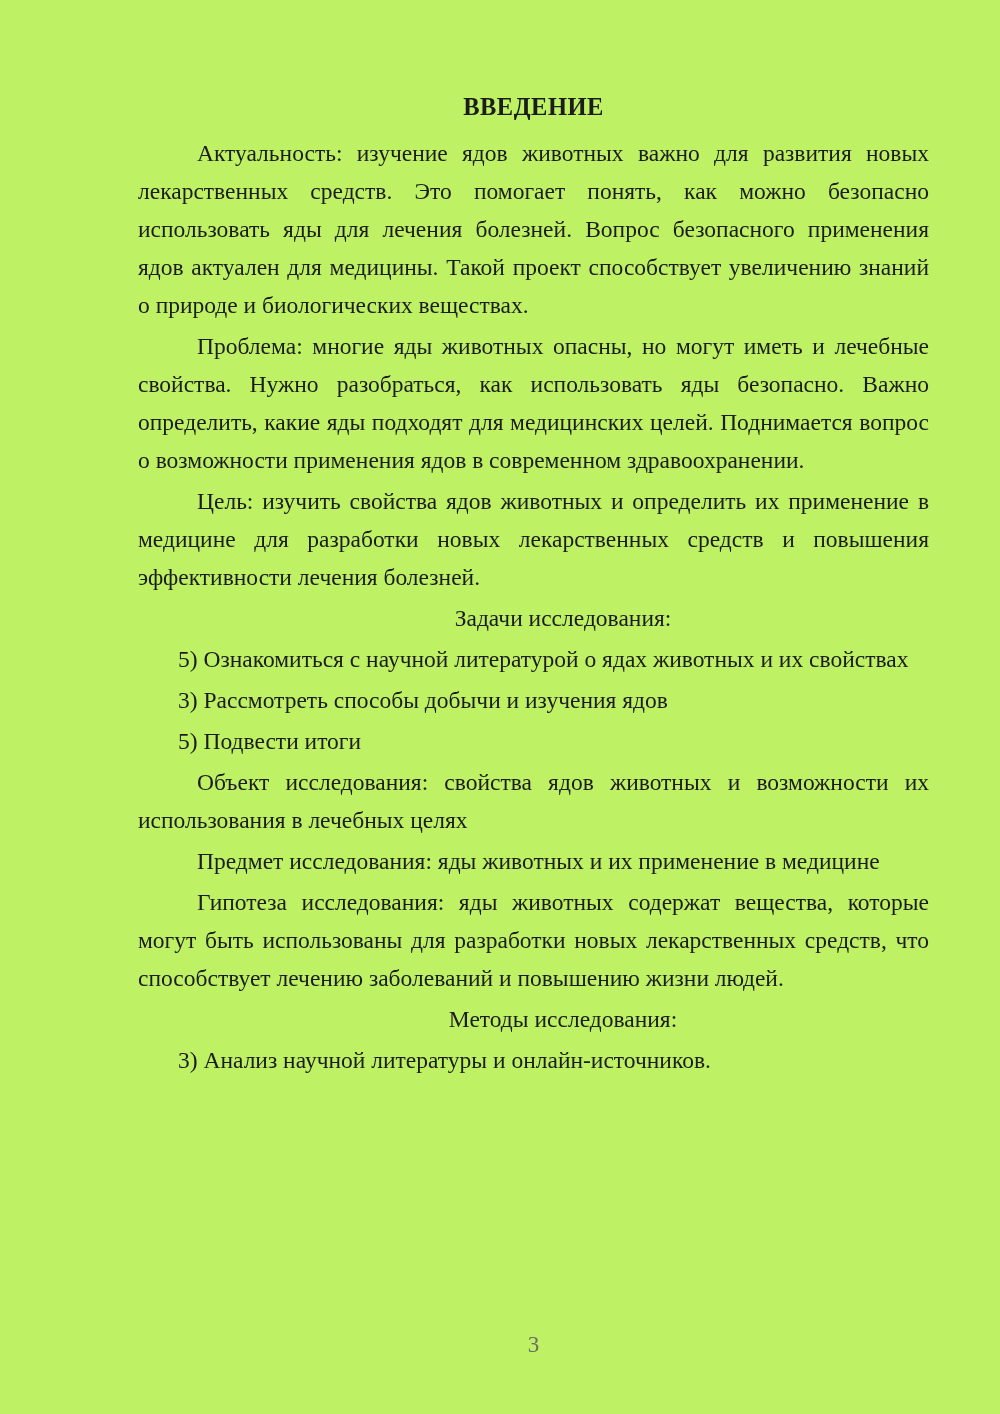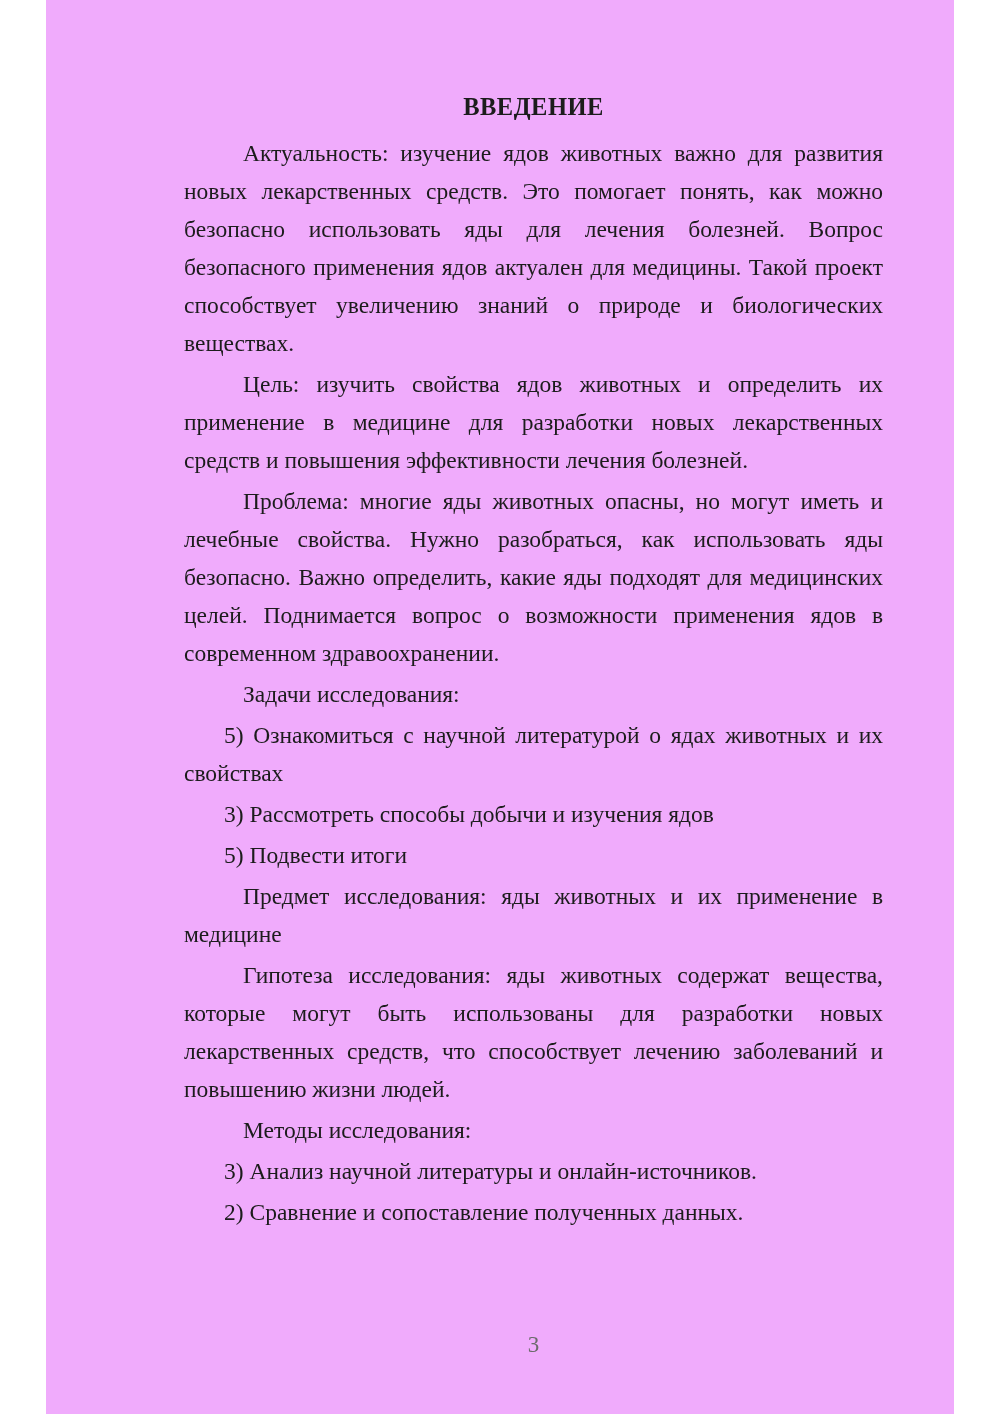--- a/index.html
+++ b/index.html
@@ -3,24 +3,24 @@
 <meta charset="utf-8">
 <title>ВВЕДЕНИЕ — стр. 3</title>
 <style>
   html, body {
     margin: 0;
     padding: 0;
     background: #ffffff;
   }
   .page {
     position: relative;
-    width: 908px;
+    width: 1000px;
     height: 1414px;
     margin: 0 auto;
-    background: #f0abfc;
+    background: #bef264;
     color: #1c1c1c;
     font-family: "Liberation Serif", "DejaVu Serif", serif;
     font-size: 23.5px;
     line-height: 38px;
     box-sizing: border-box;
     padding: 88px 71px 0 138px;
     overflow: hidden;
   }
   .doc-title {
     margin: 0 0 8px 0;
@@ -29,21 +29,21 @@
     text-align: center;
     letter-spacing: 0.5px;
     line-height: 38px;
   }
   .para {
     margin: 0 0 3px 0;
     text-align: justify;
     text-indent: 59px;
   }
   .para.heading-line {
-    text-align: left;
+    text-align: center;
   }
   .para.list-item {
     text-indent: 40px;
     text-align: justify;
   }
   .page-footer {
     position: absolute;
     top: 1326px;
     left: 138px;
     right: 71px;
@@ -54,27 +54,27 @@
   }
 </style>
 </head>
 <body>
 
 <div class="page">
 
   <h1 class="doc-title">ВВЕДЕНИЕ</h1>
 
   <p class="para">Актуальность: изучение ядов животных важно для развития новых лекарственных средств. Это помогает понять, как можно безопасно использовать яды для лечения болезней. Вопрос безопасного применения ядов актуален для медицины. Такой проект способствует увеличению знаний о природе и биологических веществах.</p>
+  <p class="para">Проблема: многие яды животных опасны, но могут иметь и лечебные свойства. Нужно разобраться, как использовать яды безопасно. Важно определить, какие яды подходят для медицинских целей. Поднимается вопрос о возможности применения ядов в современном здравоохранении.</p>
   <p class="para">Цель: изучить свойства ядов животных и определить их применение в медицине для разработки новых лекарственных средств и повышения эффективности лечения болезней.</p>
-  <p class="para">Проблема: многие яды животных опасны, но могут иметь и лечебные свойства. Нужно разобраться, как использовать яды безопасно. Важно определить, какие яды подходят для медицинских целей. Поднимается вопрос о возможности применения ядов в современном здравоохранении.</p>
   <p class="para heading-line">Задачи исследования:</p>
   <p class="para list-item">5) Ознакомиться с научной литературой о ядах животных и их свойствах</p>
   <p class="para list-item">3) Рассмотреть способы добычи и изучения ядов</p>
   <p class="para list-item">5) Подвести итоги</p>
+  <p class="para">Объект исследования: свойства ядов животных и возможности их использования в лечебных целях</p>
   <p class="para">Предмет исследования: яды животных и их применение в медицине</p>
   <p class="para">Гипотеза исследования: яды животных содержат вещества, которые могут быть использованы для разработки новых лекарственных средств, что способствует лечению заболеваний и повышению жизни людей.</p>
   <p class="para heading-line">Методы исследования:</p>
   <p class="para list-item">3) Анализ научной литературы и онлайн-источников.</p>
-  <p class="para list-item">2) Сравнение и сопоставление полученных данных.</p>
 
   <div class="page-footer">3</div>
 
 </div>
 
 </body></html>

